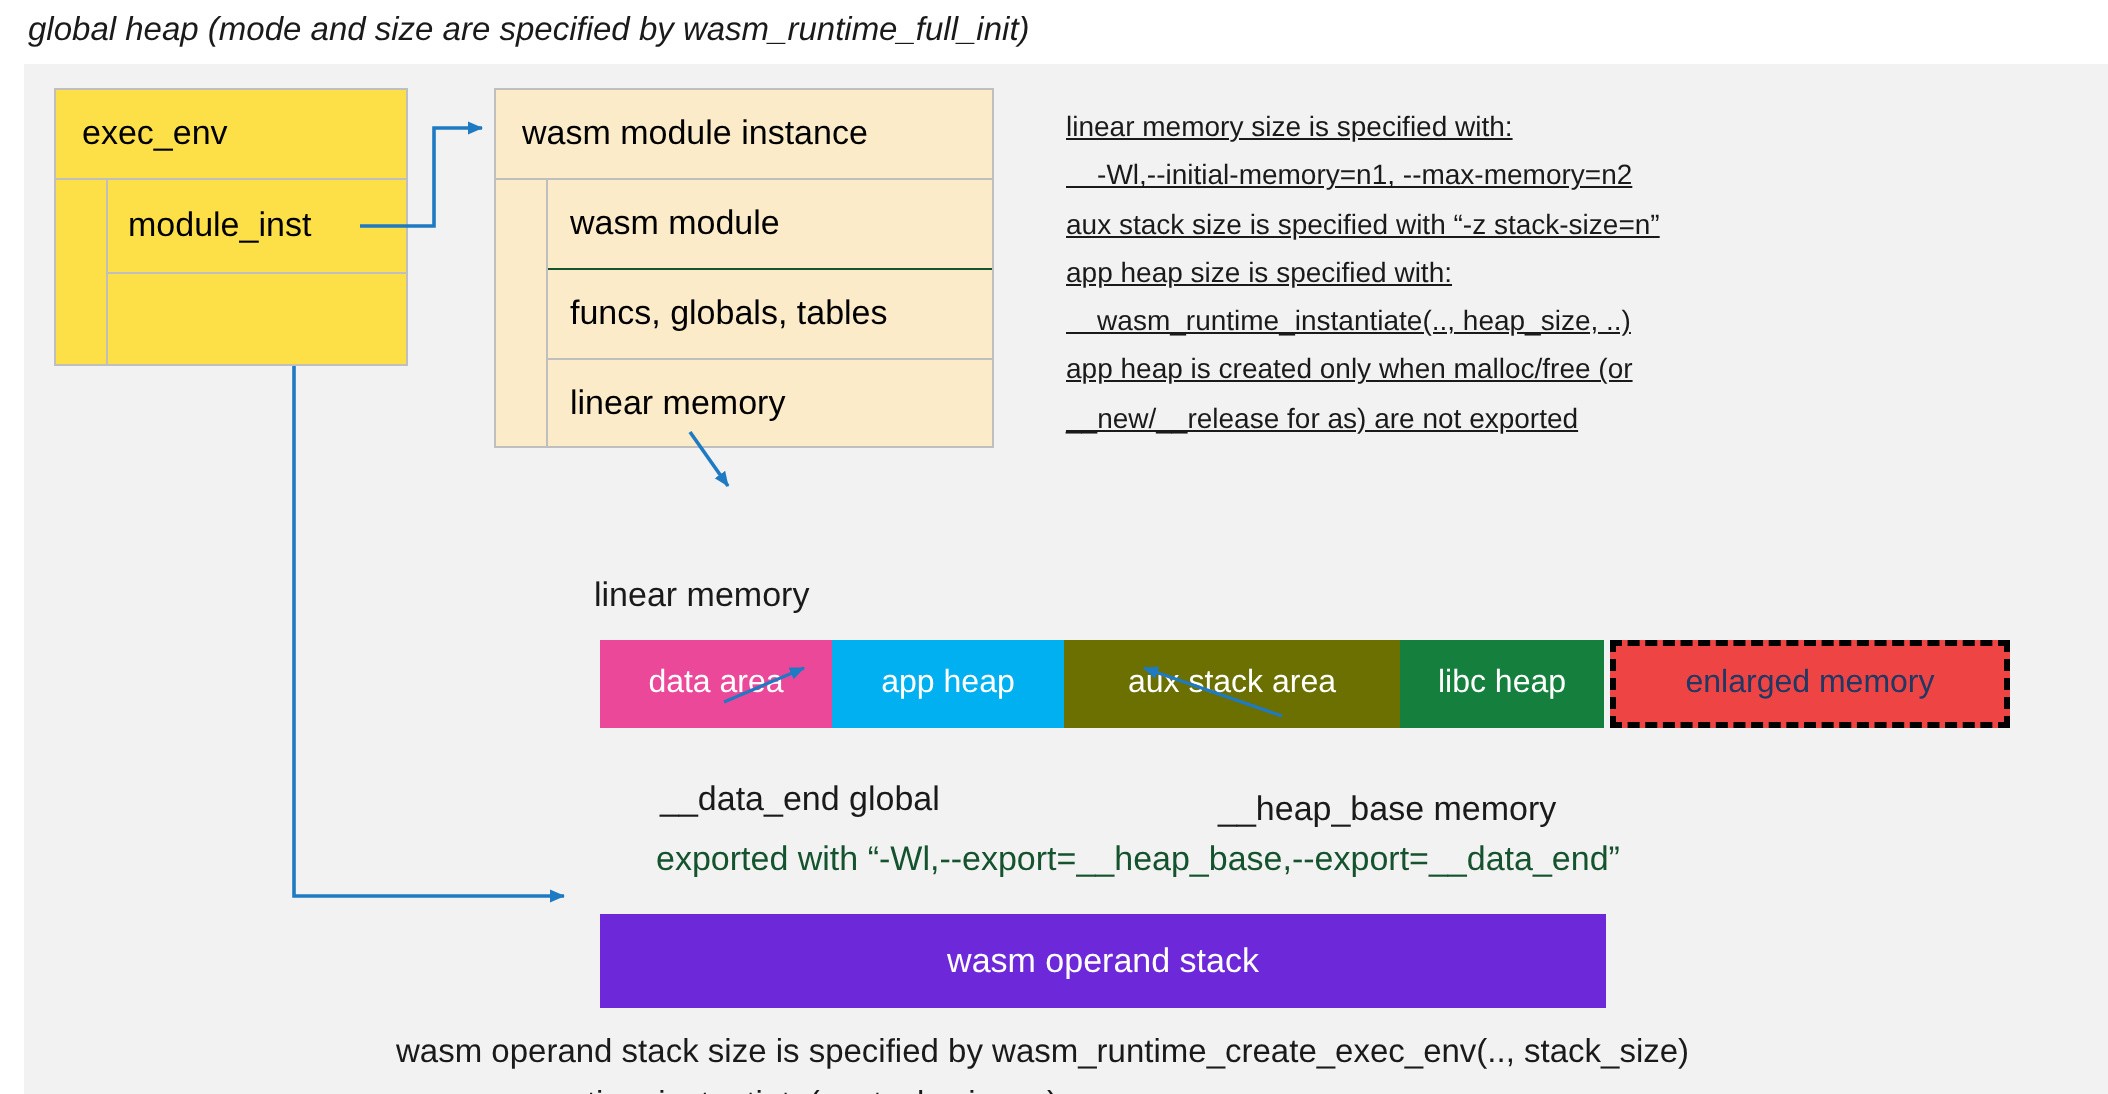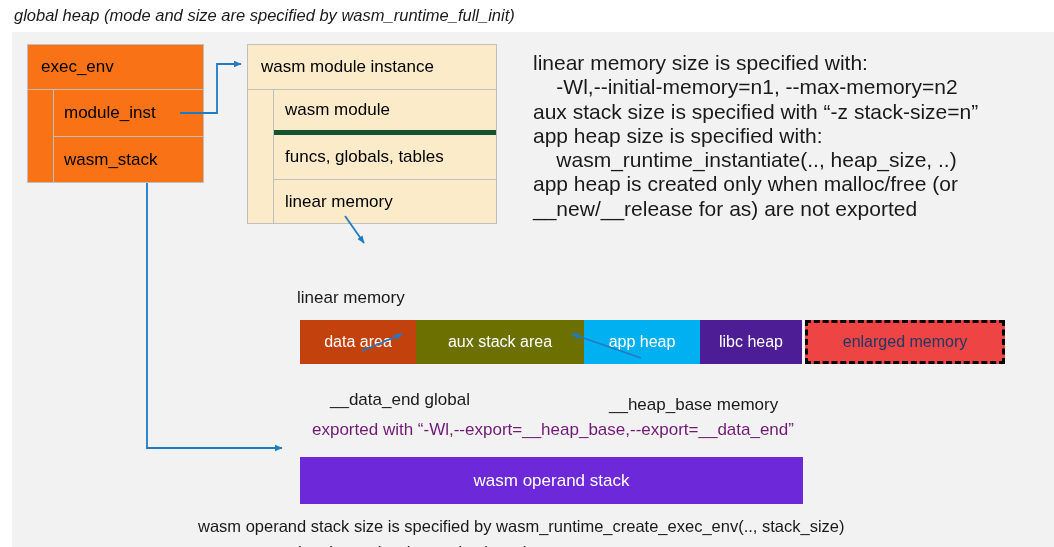--- a/index.html
+++ b/index.html
@@ -67,21 +67,21 @@
     box-sizing: border-box;
     border-right: 1px solid #bfbfbf;
   }
 
   
   #exec-env-box {
     left: 15px;
     top: 12px;
     width: 177px;
     height: 139px;
-    background: #f97316;
+    background: #fde047;
     padding-left: 12px;
   }
   #exec-env-box .struct-head { height: 45px; padding-left: 13px; }
   #exec-env-box .struct-gutter { left: 0; top: 45px; width: 26px; bottom: 0; }
   #exec-env-row-module-inst {
     left: 26px; top: 45px; right: 0; height: 47px;
     border-bottom: 1px solid #bfbfbf; padding-left: 10px;
   }
   #exec-env-row-wasm-stack {
     left: 26px; top: 92px; right: 0; bottom: 0; padding-left: 10px;
@@ -91,34 +91,35 @@
   #wmi-box {
     left: 235px;
     top: 12px;
     width: 250px;
     height: 180px;
     background: #fcebc8;
     padding-left: 40px;
   }
   #wmi-box .struct-head { height: 45px; padding-left: 13px; }
   #wmi-box .struct-gutter { left: 0; top: 45px; width: 26px; bottom: 0; }
-  #wmi-row-0 { left: 26px; top: 45px;  right: 0; height: 45px; border-bottom: 5px solid #14532d; padding-left: 11px; }
+  #wmi-row-0 { left: 26px; top: 45px;  right: 0; height: 45px; border-bottom: 1px solid #14532d; padding-left: 11px; }
   #wmi-row-1 { left: 26px; top: 90px;  right: 0; height: 45px; border-bottom: 1px solid #bfbfbf; padding-left: 11px; }
   #wmi-row-2 { left: 26px; top: 135px; right: 0; bottom: 0;    padding-left: 11px; }
 
   
   #runtime-notes {
     position: absolute;
     left: 521px;
     top: 19px;
     width: 520px;
-    font-size: 21px;
+    font-size: 14px;
     line-height: 24.3px;
     color: #1a1a1a;
     white-space: pre;
+    text-decoration: underline;
   }
 
   
   #linear-memory-label {
     position: absolute;
     left: 285px;
     top: 256px;
     font-size: 17px;
     color: #1a1a1a;
   }
@@ -156,24 +157,24 @@
   }
   #heap-base-label {
     position: absolute;
     left: 597px;
     top: 363px;
     font-size: 17px;
     color: #1a1a1a;
   }
   #export-note {
     position: absolute;
-    left: 300px;
+    left: 316px;
     top: 388px;
     font-size: 17px;
-    color: #701a75;
+    color: #14532d;
   }
 
   
   #operand-stack-box {
     position: absolute;
     left: 288px;
     top: 425px;
     width: 503px;
     height: 47px;
     background: #0b5a9b;
@@ -207,21 +208,20 @@
 <body>
 
 <div id="page-title">global heap (mode and size are specified by wasm_runtime_full_init)</div>
 
 <div id="diagram-panel">
 
   <div class="struct-box" id="exec-env-box">
     <div class="struct-head">exec_env</div>
     <div class="struct-gutter"></div>
     <div class="struct-row" id="exec-env-row-module-inst">module_inst</div>
-    <div class="struct-row" id="exec-env-row-wasm-stack">wasm_stack</div>
   </div>
 
   <div class="struct-box" id="wmi-box">
     <div class="struct-head">wasm module instance</div>
     <div class="struct-gutter"></div>
     <div class="struct-row" id="wmi-row-0">wasm module</div>
     <div class="struct-row" id="wmi-row-1">funcs, globals, tables</div>
     <div class="struct-row" id="wmi-row-2">linear memory</div>
   </div>
 
@@ -229,24 +229,24 @@
     -Wl,--initial-memory=n1, --max-memory=n2
 aux stack size is specified with “-z stack-size=n”
 app heap size is specified with:
     wasm_runtime_instantiate(.., heap_size, ..)
 app heap is created only when malloc/free (or
 __new/__release for as) are not exported</div>
 
   <div id="linear-memory-label">linear memory</div>
 
   <div id="memory-bar">
-      <div class="mem-seg" style="width: 116px; background: #c2410c;">data area</div>
+      <div class="mem-seg" style="width: 116px; background: #ec4899;">data area</div>
+      <div class="mem-seg" style="width: 116px; background: rgb(0, 176, 240);">app heap</div>
       <div class="mem-seg" style="width: 168px; background: rgb(107, 112, 0);">aux stack area</div>
-      <div class="mem-seg" style="width: 116px; background: rgb(0, 176, 240);">app heap</div>
-      <div class="mem-seg" style="width: 102px; background: #4c1d95; text-align: center;">libc heap</div>
+      <div class="mem-seg" style="width: 102px; background: #15803d; text-align: center;">libc heap</div>
       <div class="mem-seg dashed" style="width: 200px; color: rgb(31, 56, 100);">enlarged memory</div>
     </div>
 
   <div id="data-end-label">__data_end global</div>
   <div id="heap-base-label">__heap_base memory</div>
   <div id="export-note">exported with “-Wl,--export=__heap_base,--export=__data_end”</div>
 
   <div id="operand-stack-box" style="background: #6d28d9;">wasm operand stack</div>
   <div id="operand-stack-note">wasm operand stack size is specified by wasm_runtime_create_exec_env(.., stack_size)
 or wasm_runtine_instantiate(.., stack_size, ..)</div>

